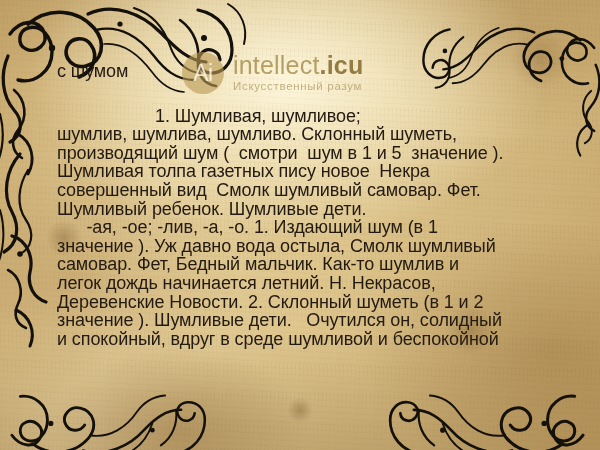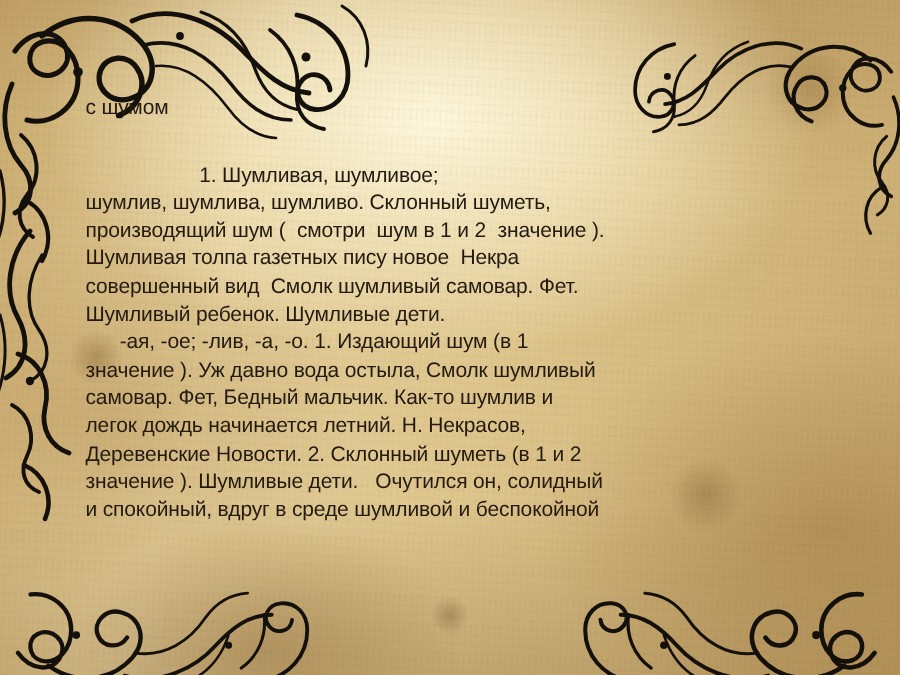--- a/index.html
+++ b/index.html
@@ -113,21 +113,21 @@
     white-space: nowrap;
   }
 
   
   #content {
     position: absolute;
     left: 57px;
     top: 62px;
     width: 494px;
     color: #231a12;
-    font-size: 14px;
+    font-size: 18px;
     line-height: 18.6px;
     letter-spacing: -0.1px;
     z-index: 4;
   }
   .para { margin: 0; white-space: pre-wrap; }
   #lead { margin-bottom: 26px; }
 </style>
 </head>
 <body>
 
@@ -217,26 +217,35 @@
         <path d="M38 20c-10 16-12 36-2 50 9 13 6 28-6 34" stroke-width="2.2"></path>
         <path d="M22 86c14 4 22 20 18 36-3 14 4 26 16 30" stroke-width="3.2"></path>
         <path d="M18 120c12 6 16 22 10 34-5 10-2 20 8 24" stroke-width="2.6"></path>
         <path d="M26 160c14 6 20 22 14 36" stroke-width="3"></path>
         <path d="M10 60c6 20 4 44-6 62" stroke-width="2"></path>
         <circle cx="30" cy="104" r="2.8" fill="#14100b" stroke="none"></circle>
       </g>
     </svg>
   </div>
 
+  <div id="watermark">
+    <div id="wm-badge">
+      <span>Ai</span>
+    </div>
+    <div id="wm-text">
+      <div id="wm-title"><span>intellect</span><b>.icu</b></div>
+      <div id="wm-sub">Искусственный  разум</div>
+    </div>
+  </div>
 
   <div id="content">
     <p class="para" id="lead">с шумом</p>
     <p class="para">                    1. Шумливая, шумливое;
 шумлив, шумлива, шумливо. Склонный шуметь,
-производящий шум (  смотри  шум в 1 и 2  значение ).
+производящий шум (  смотри  шум в 1 и 5  значение ).
 Шумливая толпа газетных пису новое  Некра
 совершенный вид  Смолк шумливый самовар. Фет.
 Шумливый ребенок. Шумливые дети.</p>
     <p class="para">      -ая, -ое; -лив, -а, -о. 1. Издающий шум (в 1
 значение ). Уж давно вода остыла, Смолк шумливый
 самовар. Фет, Бедный мальчик. Как-то шумлив и
 легок дождь начинается летний. Н. Некрасов,
 Деревенские Новости. 2. Склонный шуметь (в 1 и 2
 значение ). Шумливые дети.   Очутился он, солидный
 и спокойный, вдруг в среде шумливой и беспокойной</p>

